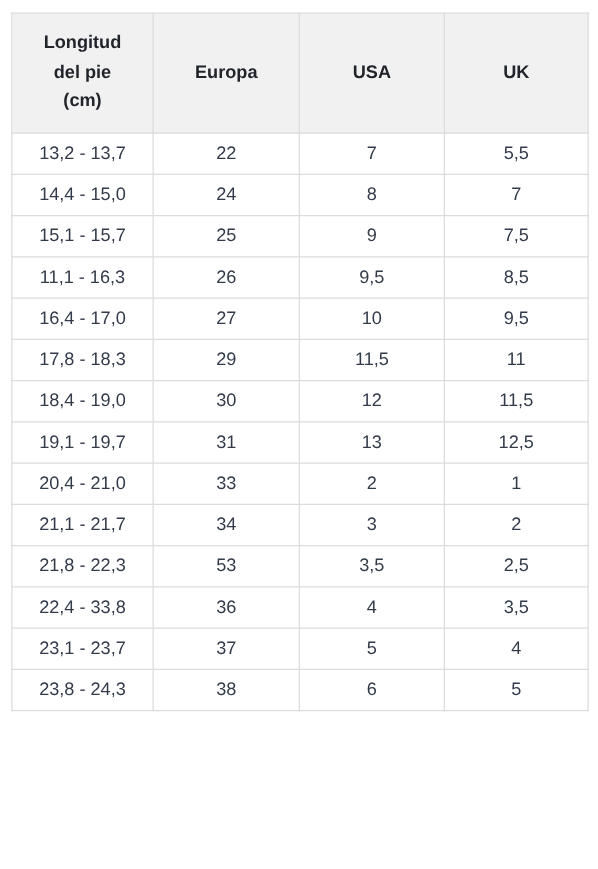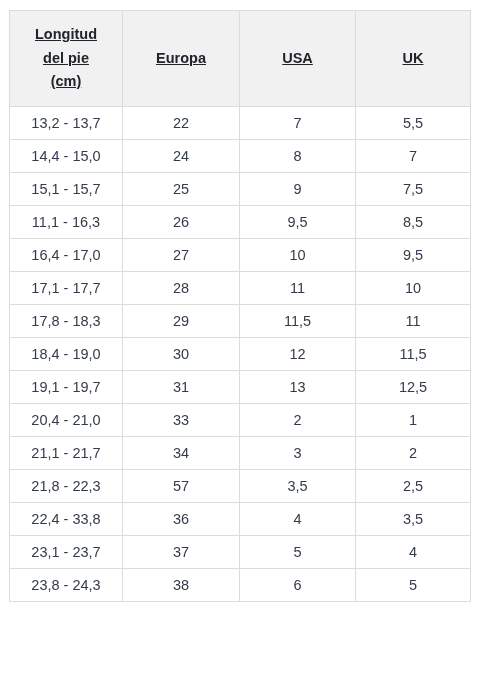--- a/index.html
+++ b/index.html
@@ -44,21 +44,20 @@
     vertical-align: middle;
     text-align: center;
     font-weight: bold;
     font-size: 14.5px;
     color: #21252b;
     line-height: 1.62;
     padding: 0 4px;
   }
   table.size-table thead th .hline {
     display: block;
-    text-decoration: underline;
   }
 
   table.size-table tbody td {
     border: 1px solid #dcdcdc;
     height: 32px;
     vertical-align: middle;
     text-align: center;
     font-weight: normal;
     font-size: 14.5px;
     color: #333b4a;
@@ -121,26 +120,20 @@
             <td>9,5</td>
             <td>8,5</td>
           </tr>
           <tr>
             <td>16,4 - 17,0</td>
             <td>27</td>
             <td>10</td>
             <td>9,5</td>
           </tr>
           <tr>
-            <td>17,1 - 17,7</td>
-            <td>28</td>
-            <td>11</td>
-            <td>10</td>
-          </tr>
-          <tr>
             <td>17,8 - 18,3</td>
             <td>29</td>
             <td>11,5</td>
             <td>11</td>
           </tr>
           <tr>
             <td>18,4 - 19,0</td>
             <td>30</td>
             <td>12</td>
             <td>11,5</td>
@@ -158,21 +151,21 @@
             <td>1</td>
           </tr>
           <tr>
             <td>21,1 - 21,7</td>
             <td>34</td>
             <td>3</td>
             <td>2</td>
           </tr>
           <tr>
             <td>21,8 - 22,3</td>
-            <td>57</td>
+            <td>53</td>
             <td>3,5</td>
             <td>2,5</td>
           </tr>
           <tr>
             <td>22,4 - 33,8</td>
             <td>36</td>
             <td>4</td>
             <td>3,5</td>
           </tr>
           <tr>

